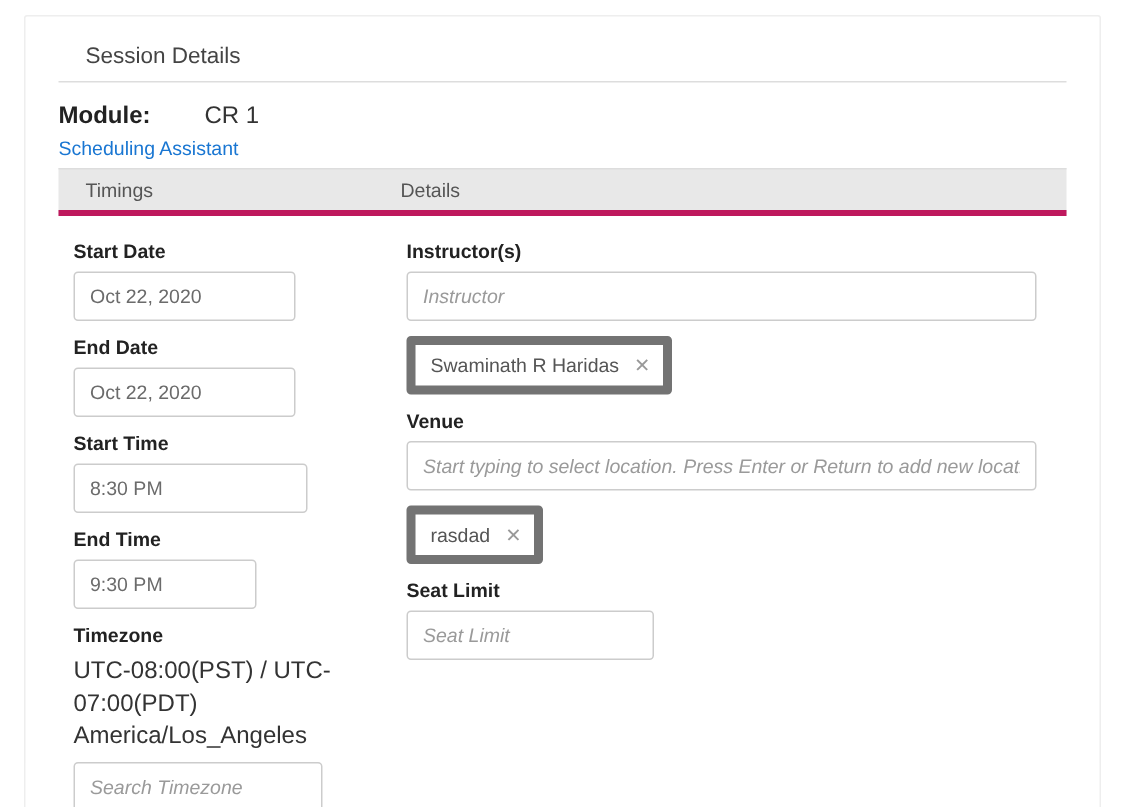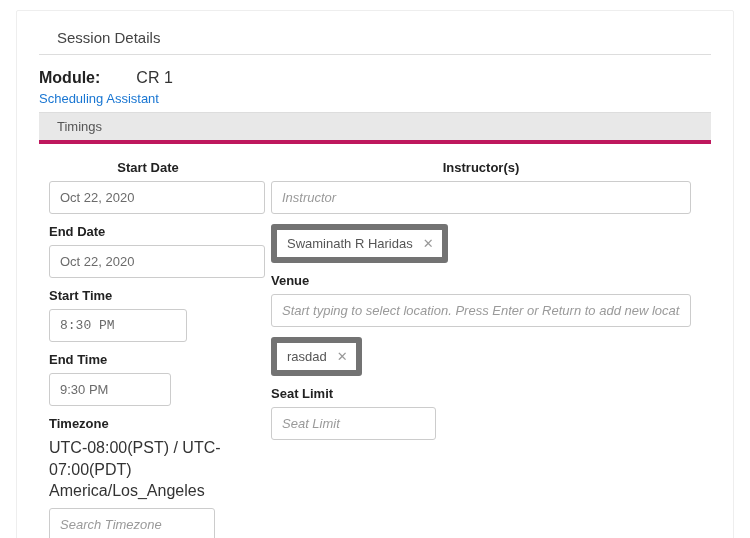--- a/index.html
+++ b/index.html
@@ -12,32 +12,32 @@
   .module-value { color: #333; }
   .cancel-row { text-align: right; padding: 4px 0 8px 0; }
   .link { color: #1976d2; cursor: pointer; font-size: 13px; }
   .sched-assist { color: #1976d2; font-size: 13px; cursor: pointer; padding-bottom: 6px; display:inline-block; }
   .columns-header { display: flex; background: #e8e8e8; border-top:1px solid #ddd; border-bottom:4px solid #be185d; }
   .col-h { padding: 6px 10px 6px 18px; font-size: 13px; color: #555; }
   .col-left { width: 210px; }
   .col-right { flex: 1; }
   .form-body { display: flex; padding: 12px 0 6px 10px; }
   .field-label { font-weight: 700; font-size: 13px; color: #222; margin: 10px 0 6px 0; display:block; }
-  .field-label.first { margin-top: 4px; text-align: center; }
+  .field-label.first { margin-top: 4px; }
   input.txt, .txt-div {
     width: 100%;
     border: 1px solid #ccc;
     border-radius: 3px;
     padding: 8px 10px;
     font-size: 13px;
     color: #6b6b6b;
     outline: none;
   }
   .left-col { width: 198px; margin-right: 24px; }
-  .left-col input.txt, .left-col .txt-div { width: 216px; }
+  .left-col input.txt, .left-col .txt-div { width: 148px; }
   .right-col { flex: 1; margin-right: 20px; }
   .tz-text { font-size: 16px; color: #333; margin-bottom: 6px; line-height: 1.35; }
   .chip-row { display:flex; flex-wrap:wrap; gap:8px; margin-top:10px; }
   .chip {
     display: flex; align-items: center;
     border: 6px solid #737373; border-radius: 3px;
     padding: 6px 8px 6px 10px; font-size: 13px; color:#555;
   }
   .chip .x { margin-left: 10px; color:#999; cursor:pointer; font-size: 13px; }
   .footer {
@@ -59,34 +59,35 @@
   <div class="module-row">
     <span class="module-label">Module:</span>
     <span class="module-value">CR 1</span>
   </div>
 
 
   <span class="sched-assist">Scheduling Assistant</span>
 
   <div class="columns-header">
     <div class="col-h col-left">Timings</div>
+    <div class="col-h col-right">Details</div>
   </div>
 
   <div class="form-body">
 
     <div class="left-col">
 
       <label class="field-label first">Start Date</label>
       <input class="txt" type="text" value="Oct 22, 2020" style="">
 
       <label class="field-label">End Date</label>
       <input class="txt" type="text" value="Oct 22, 2020" style="">
 
       <label class="field-label">Start Time</label>
-      <input class="txt" type="text" style="width: 138px; font-family: Liberation Mono, monospace;" value="8:30 PM">
+      <input class="txt" type="text" style="width: 156px;" value="8:30 PM">
 
       <label class="field-label">End Time</label>
       <input class="txt" type="text" style="width: 122px;" value="9:30 PM">
 
       <label class="field-label">Timezone</label>
       <div class="tz-text">UTC-08:00(PST) / UTC-07:00(PDT) America/Los_Angeles</div>
       <input class="txt" type="text" style="width: 166px;" placeholder="Search Timezone">
     </div>
 
     <div class="right-col">

